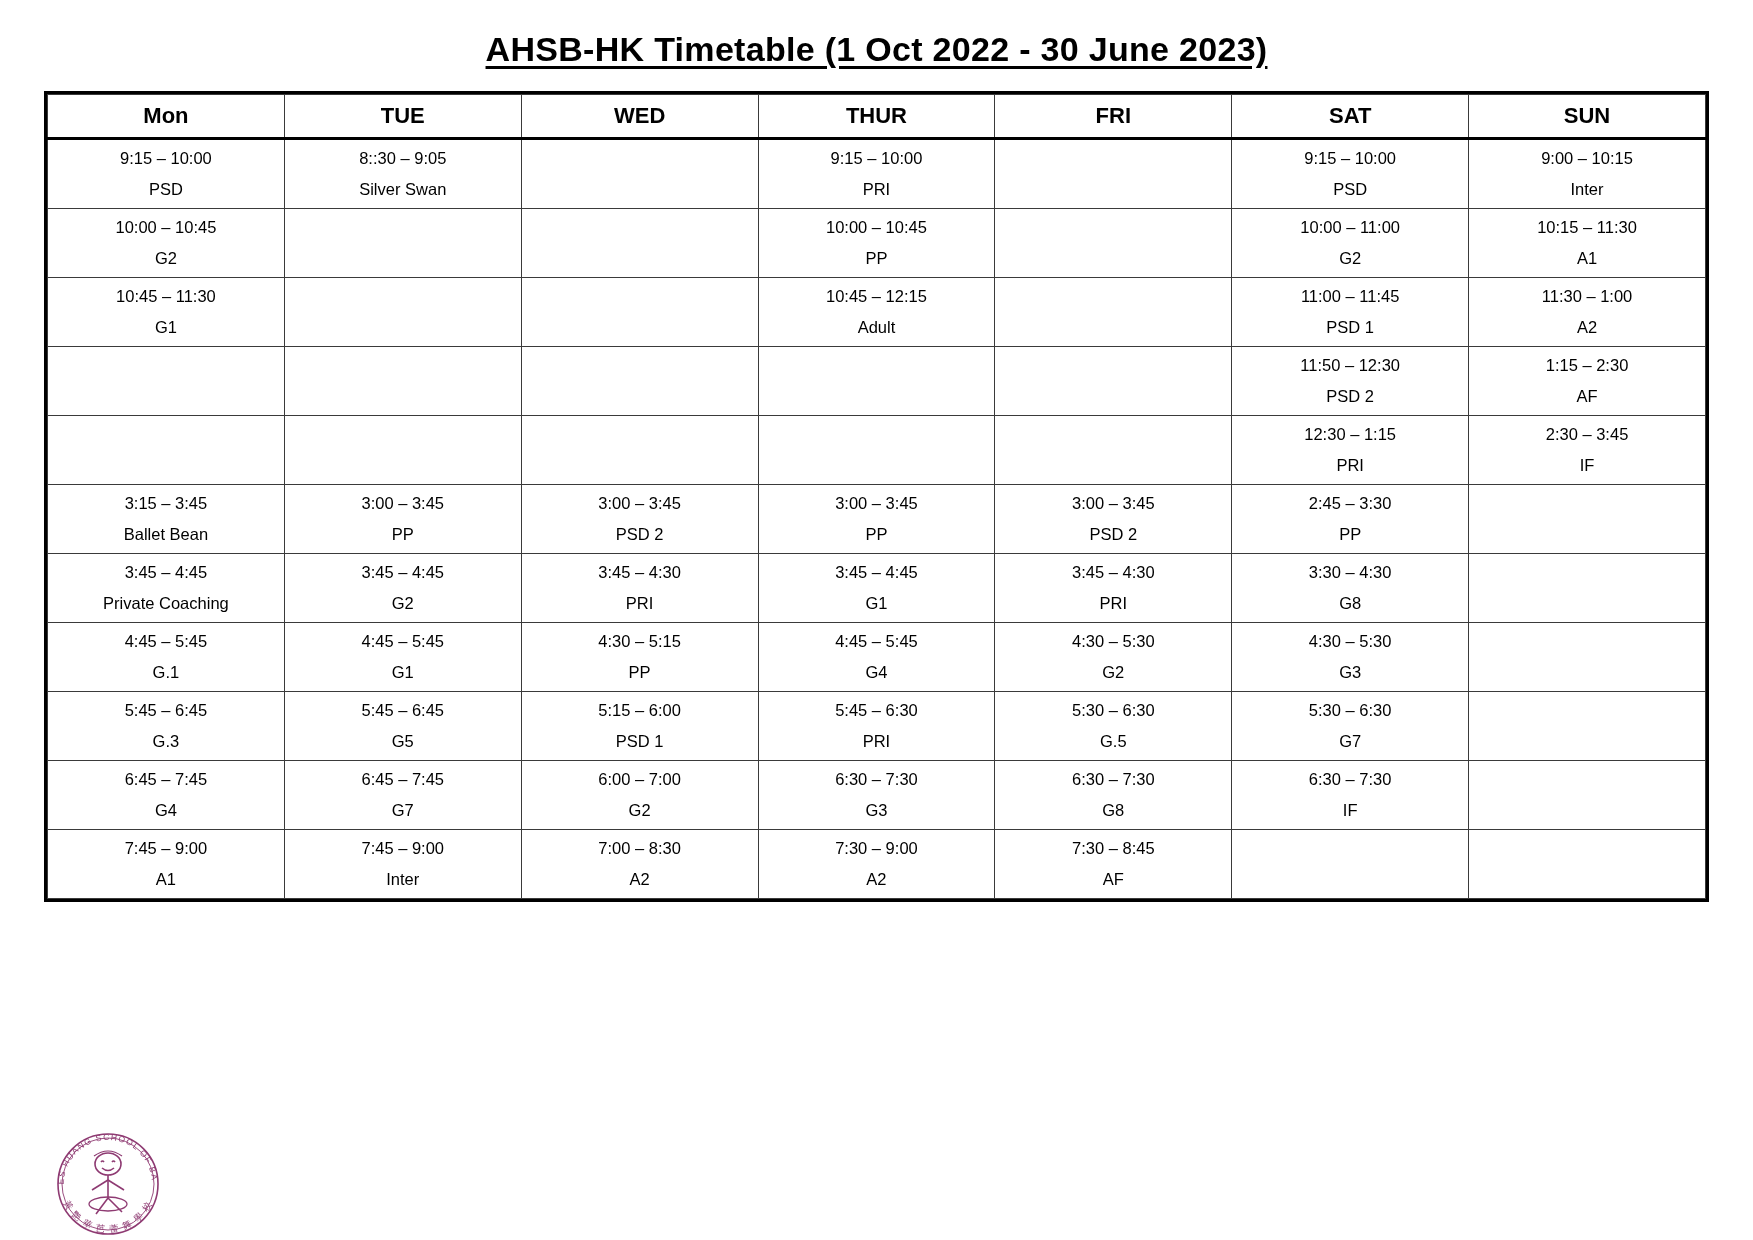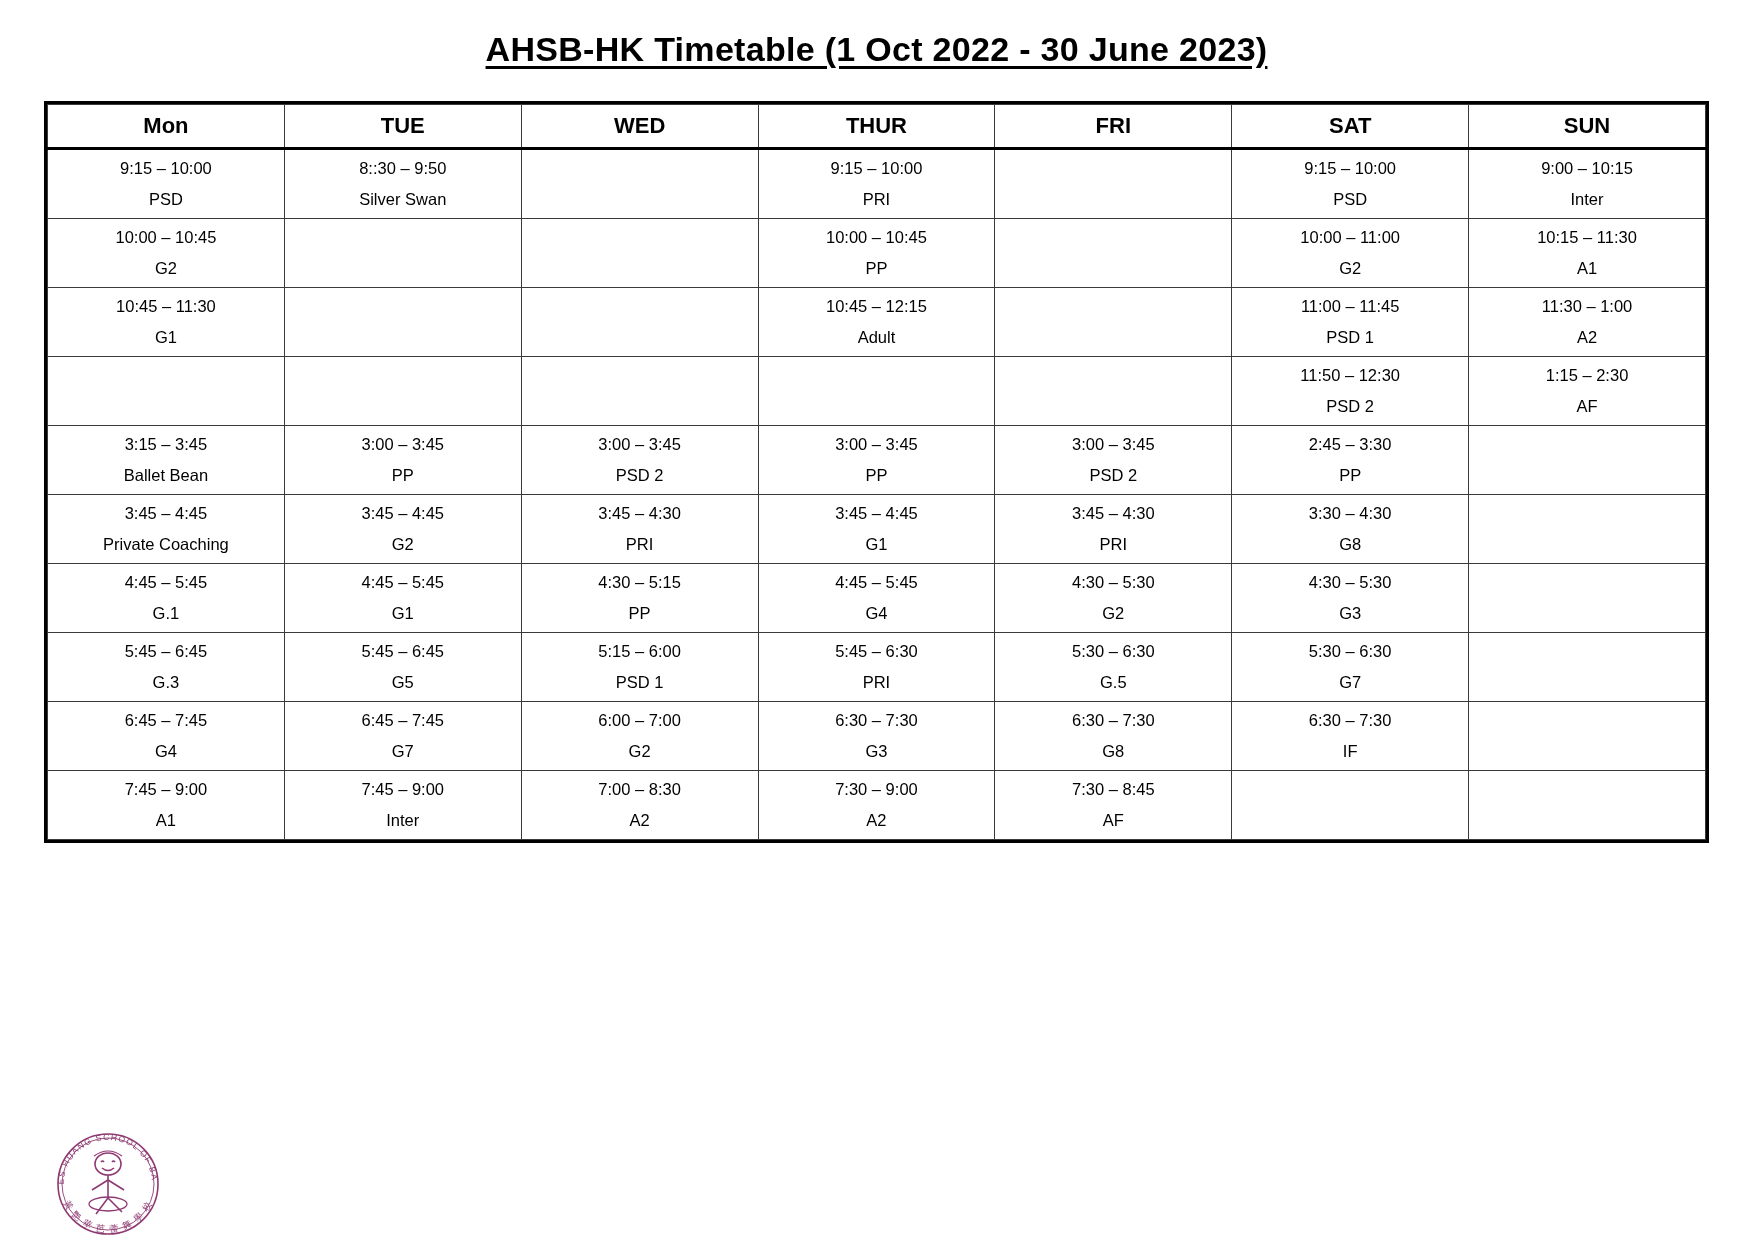--- a/index.html
+++ b/index.html
@@ -20,21 +20,21 @@
     height: 1240px;
     position: relative;
     box-sizing: border-box;
   }
   .title {
     text-align: center;
     font-size: 34px;
     font-weight: bold;
     letter-spacing: 0.3px;
     margin-top: 30px;
-    margin-bottom: 32px;
+    margin-bottom: 22px;
     text-decoration: underline;
     text-underline-offset: 5px;
   }
   .table-wrap {
     margin: 0 44px;
     border: 3px solid #000;
     box-sizing: border-box;
   }
   table.timetable {
     width: 100%;
@@ -115,21 +115,21 @@
       <tbody id="timetable-body">
           <tr>
             <td>
               <div class="cell-inner">
                 <div class="cell-time">9:15 – 10:00</div>
                 <div class="cell-label">PSD</div>
               </div>
             </td>
             <td>
               <div class="cell-inner">
-                <div class="cell-time">8::30 – 9:50</div>
+                <div class="cell-time">8::30 – 9:05</div>
                 <div class="cell-label">Silver Swan</div>
               </div>
             </td>
             <td class="empty-cell"></td>
             <td>
               <div class="cell-inner">
                 <div class="cell-time">9:15 – 10:00</div>
                 <div class="cell-label">PRI</div>
               </div>
             </td>
@@ -214,20 +214,39 @@
             <td>
               <div class="cell-inner">
                 <div class="cell-time">11:50 – 12:30</div>
                 <div class="cell-label">PSD 2</div>
               </div>
             </td>
             <td>
               <div class="cell-inner">
                 <div class="cell-time">1:15 – 2:30</div>
                 <div class="cell-label">AF</div>
+              </div>
+            </td>
+          </tr>
+          <tr>
+            <td class="empty-cell"></td>
+            <td class="empty-cell"></td>
+            <td class="empty-cell"></td>
+            <td class="empty-cell"></td>
+            <td class="empty-cell"></td>
+            <td>
+              <div class="cell-inner">
+                <div class="cell-time">12:30 – 1:15</div>
+                <div class="cell-label">PRI</div>
+              </div>
+            </td>
+            <td>
+              <div class="cell-inner">
+                <div class="cell-time">2:30 – 3:45</div>
+                <div class="cell-label">IF</div>
               </div>
             </td>
           </tr>
           <tr>
             <td>
               <div class="cell-inner">
                 <div class="cell-time">3:15 – 3:45</div>
                 <div class="cell-label">Ballet Bean</div>
               </div>
             </td>

